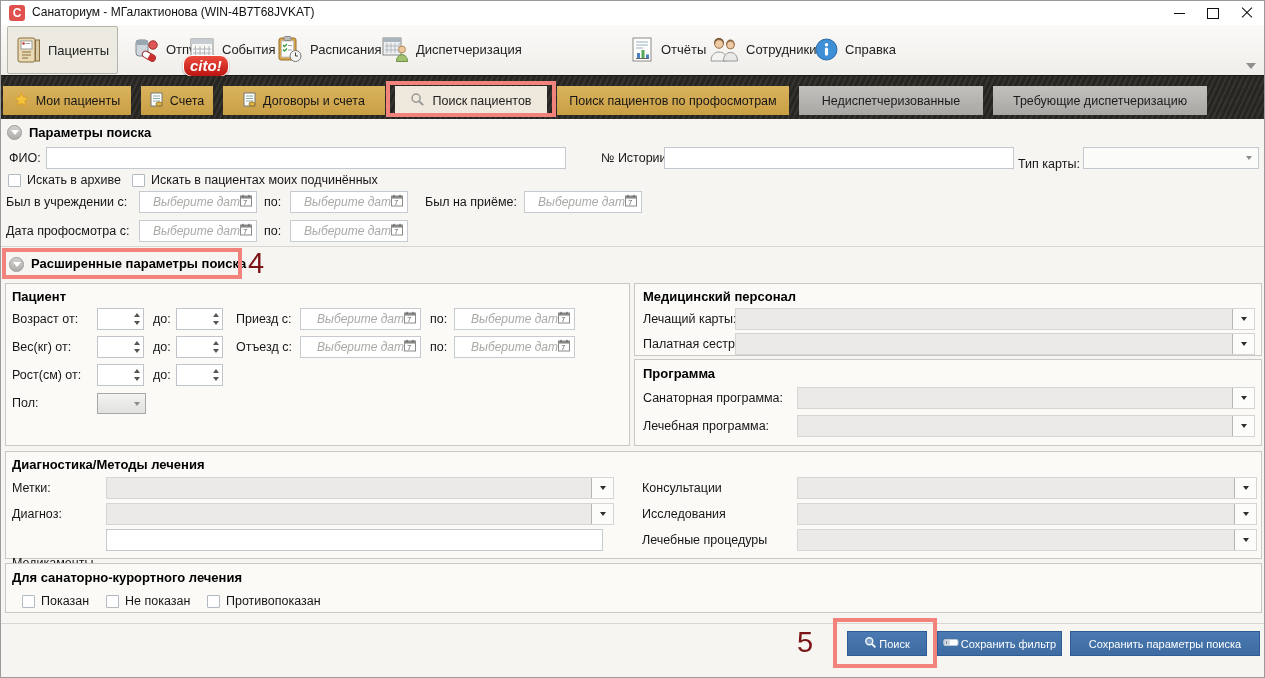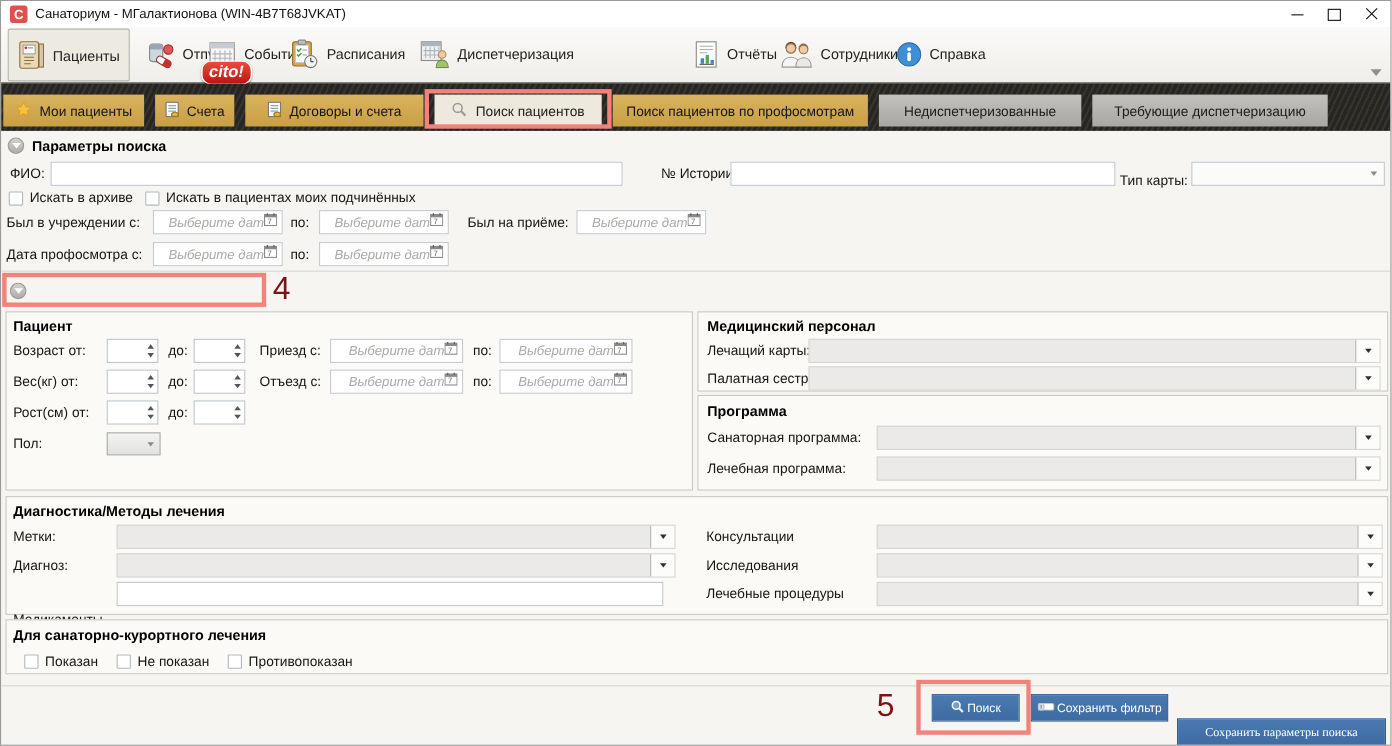--- a/index.html
+++ b/index.html
@@ -126,21 +126,21 @@
               <line x1="20" y1="9" x2="20" y2="21"></line>
               <line x1="4" y1="12" x2="22" y2="12"></line>
               <line x1="4" y1="16" x2="22" y2="16"></line>
               <line x1="4" y1="20" x2="22" y2="20"></line>
             </g>
           </svg>
         <span class="cito-badge">cito!</span>
       </span>
       <span>События</span>
     </div>
-    <div class="tb-item" style="left:255px;text-align:right;">
+    <div class="tb-item" style="left:268px;text-align:right;">
       <span class="tb-ico">
         <svg width="26" height="28" viewBox="0 0 26 28">
             <rect x="2" y="3" width="17" height="22" rx="2" fill="#d9a44a" stroke="#96712c"></rect>
             <rect x="4.5" y="6" width="12" height="16" fill="#fff" stroke="#c4c4c2"></rect>
             <rect x="7" y="1.5" width="7" height="4" rx="1.2" fill="#bcbcbc" stroke="#888"></rect>
             <path d="M6 10l1.5 1.5L10 9" stroke="#3a9a3a" fill="none" stroke-width="1.3"></path>
             <path d="M6 14.5l1.5 1.5L10 13.5" stroke="#3a9a3a" fill="none" stroke-width="1.3"></path>
             <line x1="11" y1="10.5" x2="15" y2="10.5" stroke="#9a9a98"></line>
             <line x1="11" y1="15" x2="15" y2="15" stroke="#9a9a98"></line>
             <circle cx="18.5" cy="21" r="5.5" fill="#f3f3f1" stroke="#77777.5"></circle>
@@ -335,20 +335,21 @@
           <line x1="9" y1="0.8" x2="9" y2="3" stroke="#555"></line>
           <text x="3.2" y="10.5" font-size="7" fill="#555">7</text>
         </svg></span>
   </div>
 
   <div class="hline" style="top:245px;"></div>
 
   <div class="expander" style="left:8px;top:256px;">
       <span class="ch"></span>
     </div>
+  <div class="sec-head" style="left:30px;top:255px;">Расширенные параметры поиска</div>
   <div class="anno" style="left:1px;top:247px;width:240px;height:31px;"></div>
   <div class="anno-num" style="left:247px;top:247px;">4</div>
 
   <div class="sect" style="left:4px;top:282px;width:625px;height:163px;">
     <div class="sec-head" style="left:6px;top:5px;">Пациент</div>
     <div class="lbl" style="left:6px;top:24px;">Возраст от:</div>
     <div class="spin" style="left:91px;top:24px;">
         <span class="ar">
           <span class="tri-up"></span>
           <span class="tri-dn"></span>
@@ -546,17 +547,17 @@
 
   <div class="blue-btn" style="left:936px;top:630px;width:125px;">
     <span><svg width="16" height="11" viewBox="0 0 16 11">
           <rect x="1" y="2.5" width="14" height="6" rx="1.5" fill="#fdfdfd" stroke="#b9c6d6"></rect>
           <rect x="1" y="2.5" width="5" height="6" rx="1.5" fill="#d8dde3" stroke="#b9c6d6"></rect>
           <line x1="3.5" y1="4" x2="3.5" y2="7" stroke="#7a8a9a"></line>
         </svg></span>
     <span>Сохранить фильтр</span>
   </div>
 
-  <div class="blue-btn" style="left:1069px;top:652px;width:190px;font-family:Liberation Serif, serif;">
+  <div class="blue-btn" style="left:1069px;top:630px;width:190px;">
     <span>Сохранить параметры поиска</span>
   </div>
 
 </div>
 
 </body></html>

